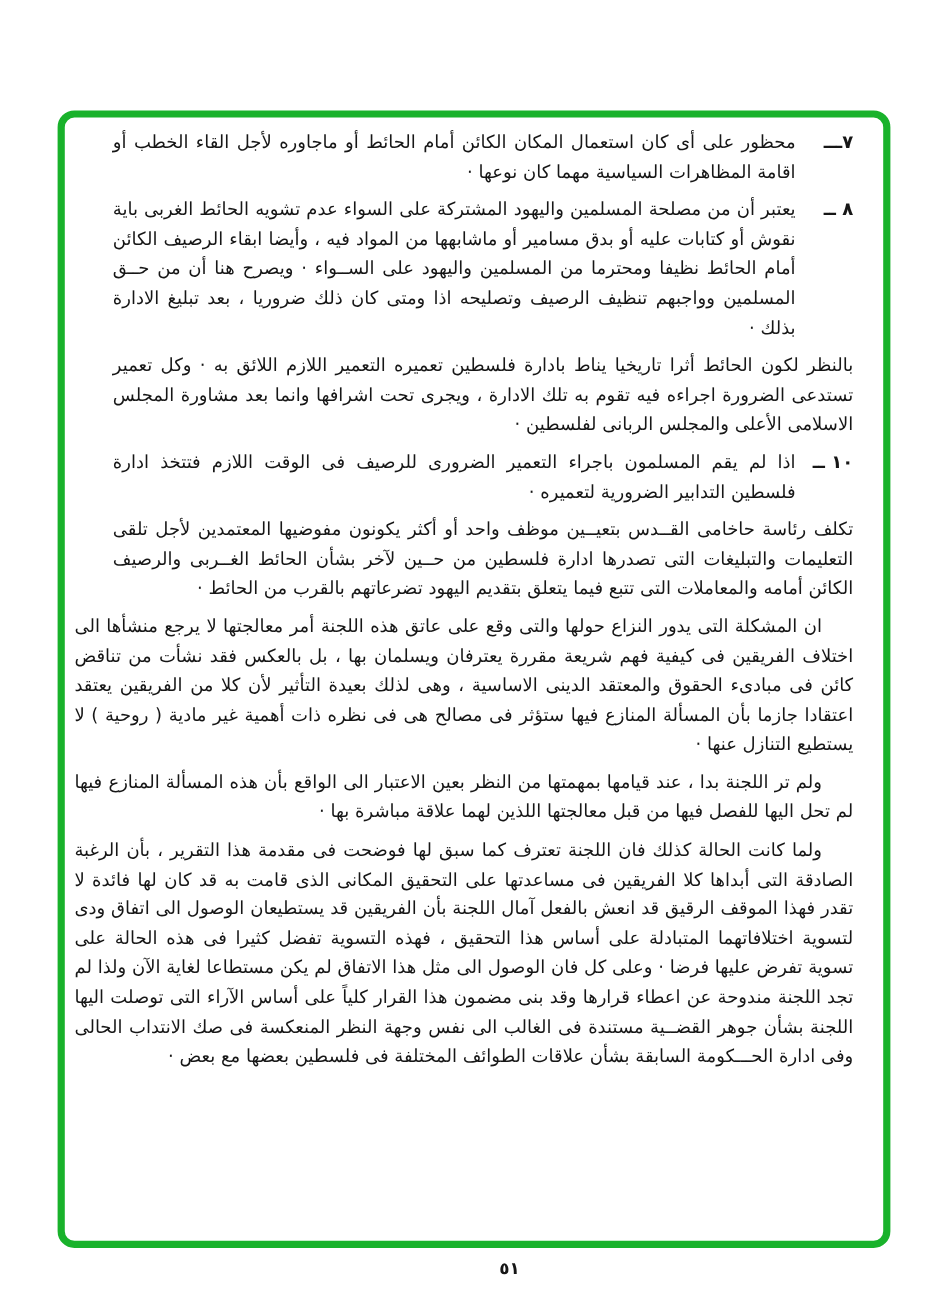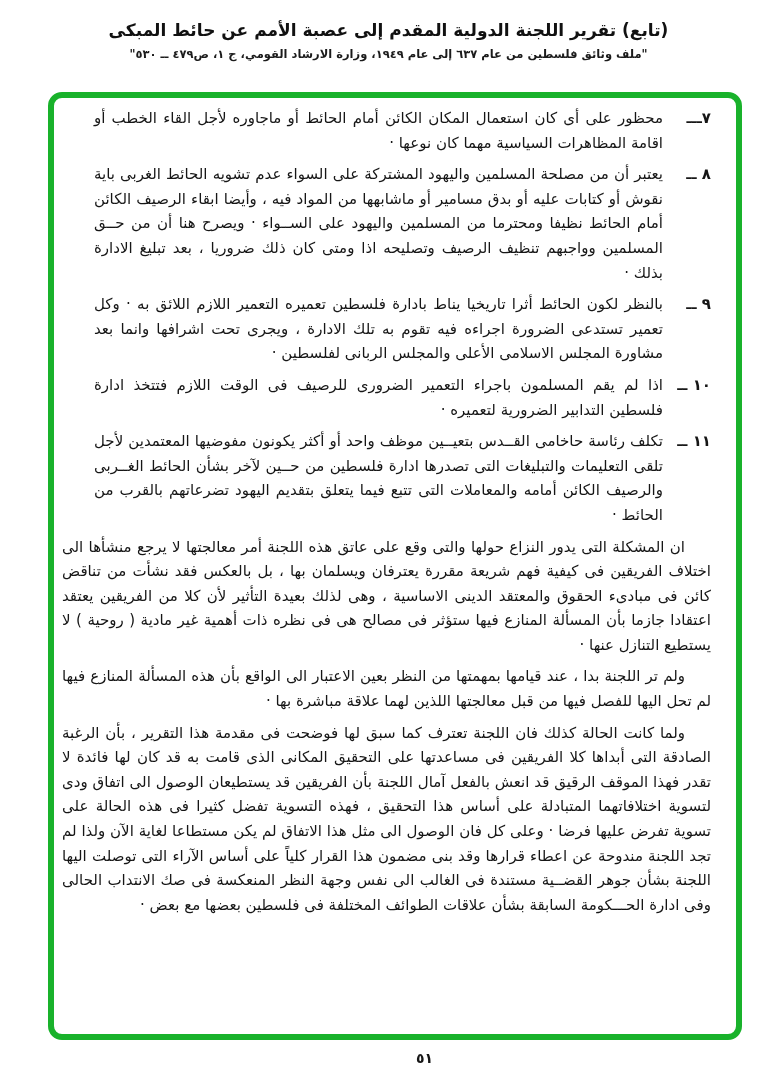--- a/index.html
+++ b/index.html
@@ -72,51 +72,45 @@
     font-size:14px; font-weight:bold;
     direction:rtl;
     transform:translateX(36px);
   }
 </style>
 </head>
 <body>
 
 <div class="page">
 
-  <div class="doc-header">
-    <div class="doc-title">(تابع) تقرير اللجنة الدولية المقدم إلى عصبة الأمم عن حائط المبكى</div>
-    <div class="doc-source">"ملف وثائق فلسطين من عام ٦٣٧ إلى عام ١٩٤٩، وزارة الارشاد القومي، ج ١، ص٤٧٩ ــ ٥٣٠"</div>
-  </div>
 
   <div class="highlight-box"></div>
 
   <div class="content">
 
     <div class="numbered-item">
       <span class="item-number">٧ـــ</span>
       <span class="item-text">محظور على أى كان استعمال المكان الكائن أمام الحائط أو ماجاوره لأجل القاء الخطب أو اقامة المظاهرات السياسية مهما كان نوعها ·</span>
     </div>
 
     <div class="numbered-item">
       <span class="item-number">٨ ــ</span>
       <span class="item-text">يعتبر أن من مصلحة المسلمين واليهود المشتركة على السواء عدم تشويه الحائط الغربى باية نقوش أو كتابات عليه أو بدق مسامير أو ماشابهها من المواد فيه ، وأيضا ابقاء الرصيف الكائن أمام الحائط نظيفا ومحترما من المسلمين واليهود على الســواء · ويصرح هنا أن من حــق المسلمين وواجبهم تنظيف الرصيف وتصليحه اذا ومتى كان ذلك ضروريا ، بعد تبليغ الادارة بذلك ·</span>
     </div>
 
     <div class="numbered-item">
-      <span class="item-number">٩ ــ</span>
       <span class="item-text">بالنظر لكون الحائط أثرا تاريخيا يناط بادارة فلسطين تعميره التعمير اللازم اللائق به · وكل تعمير تستدعى الضرورة اجراءه فيه تقوم به تلك الادارة ، ويجرى تحت اشرافها وانما بعد مشاورة المجلس الاسلامى الأعلى والمجلس الربانى لفلسطين ·</span>
     </div>
 
     <div class="numbered-item">
       <span class="item-number">١٠ ــ</span>
       <span class="item-text">اذا لم يقم المسلمون باجراء التعمير الضرورى للرصيف فى الوقت اللازم فتتخذ ادارة فلسطين التدابير الضرورية لتعميره ·</span>
     </div>
 
     <div class="numbered-item">
-      <span class="item-number">١١ ــ</span>
       <span class="item-text">تكلف رئاسة حاخامى القــدس بتعيــين موظف واحد أو أكثر يكونون مفوضيها المعتمدين لأجل تلقى التعليمات والتبليغات التى تصدرها ادارة فلسطين من حــين لآخر بشأن الحائط الغــربى والرصيف الكائن أمامه والمعاملات التى تتبع فيما يتعلق بتقديم اليهود تضرعاتهم بالقرب من الحائط ·</span>
     </div>
 
     <p class="paragraph">ان المشكلة التى يدور النزاع حولها والتى وقع على عاتق هذه اللجنة أمر معالجتها لا يرجع منشأها الى اختلاف الفريقين فى كيفية فهم شريعة مقررة يعترفان ويسلمان بها ، بل بالعكس فقد نشأت من تناقض كائن فى مبادىء الحقوق والمعتقد الدينى الاساسية ، وهى لذلك بعيدة التأثير لأن كلا من الفريقين يعتقد اعتقادا جازما بأن المسألة المنازع فيها ستؤثر فى مصالح هى فى نظره ذات أهمية غير مادية ( روحية ) لا يستطيع التنازل عنها ·</p>
     <p class="paragraph">ولم تر اللجنة بدا ، عند قيامها بمهمتها من النظر بعين الاعتبار الى الواقع بأن هذه المسألة المنازع فيها لم تحل اليها للفصل فيها من قبل معالجتها اللذين لهما علاقة مباشرة بها ·</p>
     <p class="paragraph">ولما كانت الحالة كذلك فان اللجنة تعترف كما سبق لها فوضحت فى مقدمة هذا التقرير ، بأن الرغبة الصادقة التى أبداها كلا الفريقين فى مساعدتها على التحقيق المكانى الذى قامت به قد كان لها فائدة لا تقدر فهذا الموقف الرقيق قد انعش بالفعل آمال اللجنة بأن الفريقين قد يستطيعان الوصول الى اتفاق ودى لتسوية اختلافاتهما المتبادلة على أساس هذا التحقيق ، فهذه التسوية تفضل كثيرا فى هذه الحالة على تسوية تفرض عليها فرضا · وعلى كل فان الوصول الى مثل هذا الاتفاق لم يكن مستطاعا لغاية الآن ولذا لم تجد اللجنة مندوحة عن اعطاء قرارها وقد بنى مضمون هذا القرار كلياً على أساس الآراء التى توصلت اليها اللجنة بشأن جوهر القضــية مستندة فى الغالب الى نفس وجهة النظر المنعكسة فى صك الانتداب الحالى وفى ادارة الحـــكومة السابقة بشأن علاقات الطوائف المختلفة فى فلسطين بعضها مع بعض ·</p>
 
   </div>
 
   <div class="page-number">٥١</div>

